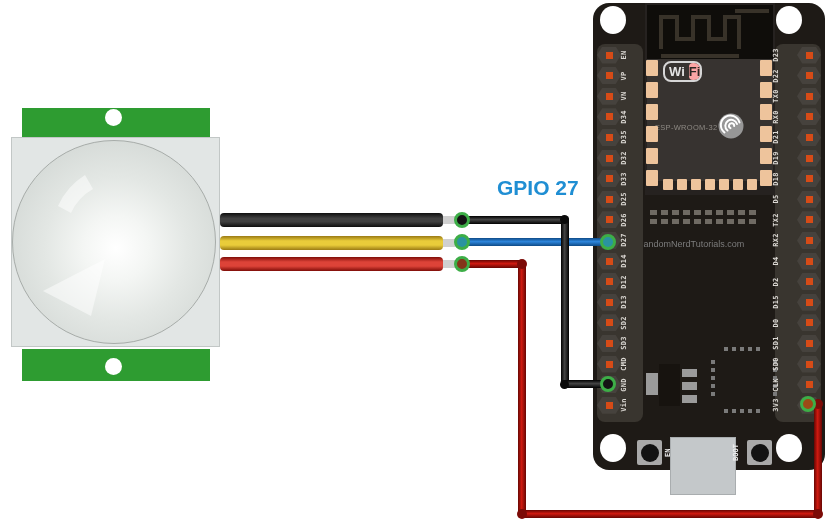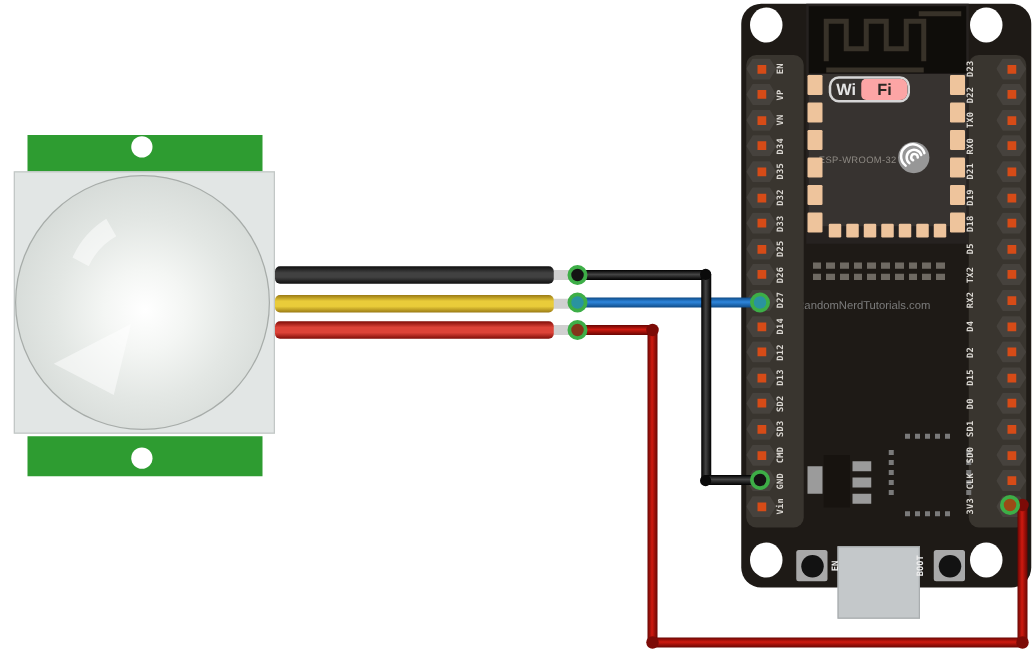--- a/index.html
+++ b/index.html
@@ -46,21 +46,21 @@
   .pin-pad{width:7px;height:7px;background:#d64b17;}
   .pin-label{position:absolute;width:26px;height:20px;line-height:20px;text-align:center;
              transform:rotate(-90deg);font:bold 7px "DejaVu Sans Mono",monospace;
              color:#dcd9d4;letter-spacing:.2px;white-space:nowrap;}
   .cast-pad{position:absolute;background:#eec49c;border-radius:1px;}
   .dash-row{position:absolute;left:57px;width:110px;height:5px;
             background:repeating-linear-gradient(90deg,#6f6a63 0 7px,transparent 7px 11px);}
   .wifi-pill{position:absolute;left:70px;top:58px;display:inline-flex;border:2px solid #d6d6d6;
              border-radius:8px;overflow:hidden;align-items:stretch;}
   .wifi-wi{padding:1px 4px;color:#e4e4e4;font:bold 13px "Liberation Sans",sans-serif;}
-  .wifi-fi{padding:1px 13px;background:#fca5a5;color:#2a2723;font:bold 13px "Liberation Sans",sans-serif;border-radius:4px;}
+  .wifi-fi{padding:1px 0;background:#fca5a5;color:#2a2723;font:bold 13px "Liberation Sans",sans-serif;border-radius:4px;}
   .esp-label{position:absolute;left:62px;top:120px;font:7.5px "Liberation Sans",sans-serif;
              color:#8d8983;letter-spacing:.3px;}
   .watermark{position:absolute;left:44px;top:236px;font:9px "Liberation Sans",sans-serif;color:#7c7c7c;}
   .cp-body{position:absolute;left:125px;top:351px;width:52px;height:52px;background:#221e1a;
            border-radius:2px;display:flex;align-items:center;justify-content:center;}
   .cp-text{font:7.5px "DejaVu Sans Mono",monospace;color:#9a9a9a;}
   .cp-pads-h{position:absolute;width:40px;height:4px;
              background:repeating-linear-gradient(90deg,#7a7a7a 0 4px,transparent 4px 8px);}
   .cp-pads-v{position:absolute;width:4px;height:40px;
              background:repeating-linear-gradient(180deg,#7a7a7a 0 4px,transparent 4px 8px);}
@@ -343,13 +343,14 @@
   <div class="bend bend-red" style="left:813px;top:509px;"></div>
   <div class="bend bend-red" style="left:813px;top:399px;"></div>
 
   <div class="ring" style="left:454px;top:212px;background:#141414;"></div>
   <div class="ring" style="left:454px;top:234px;background:#2a93a0;"></div>
   <div class="ring" style="left:454px;top:256px;background:#84351a;"></div>
   <div class="ring" style="left:600px;top:234px;background:#2a93a0;"></div>
   <div class="ring" style="left:600px;top:376px;background:#141414;"></div>
   <div class="ring" style="left:800px;top:396px;background:#9c4a16;"></div>
 
+  <div class="gpio-label">GPIO 27</div>
 </div>
 
 </body></html>

